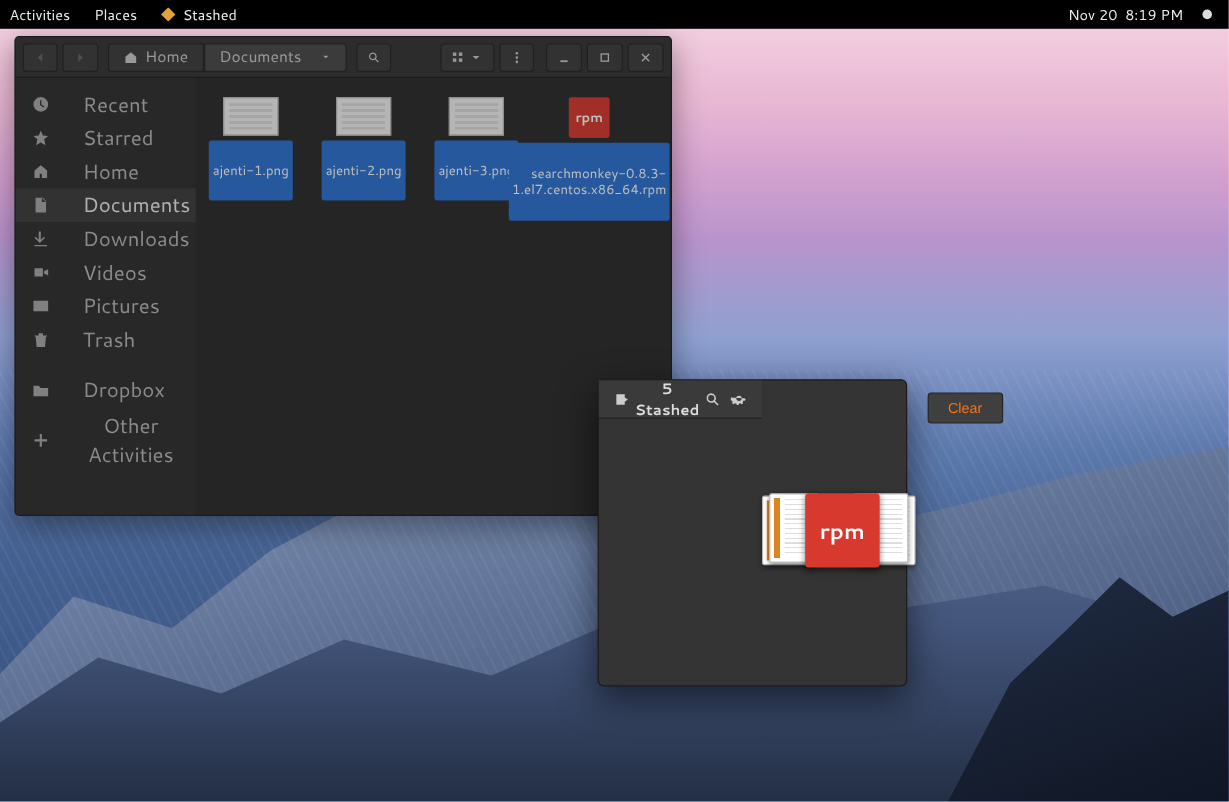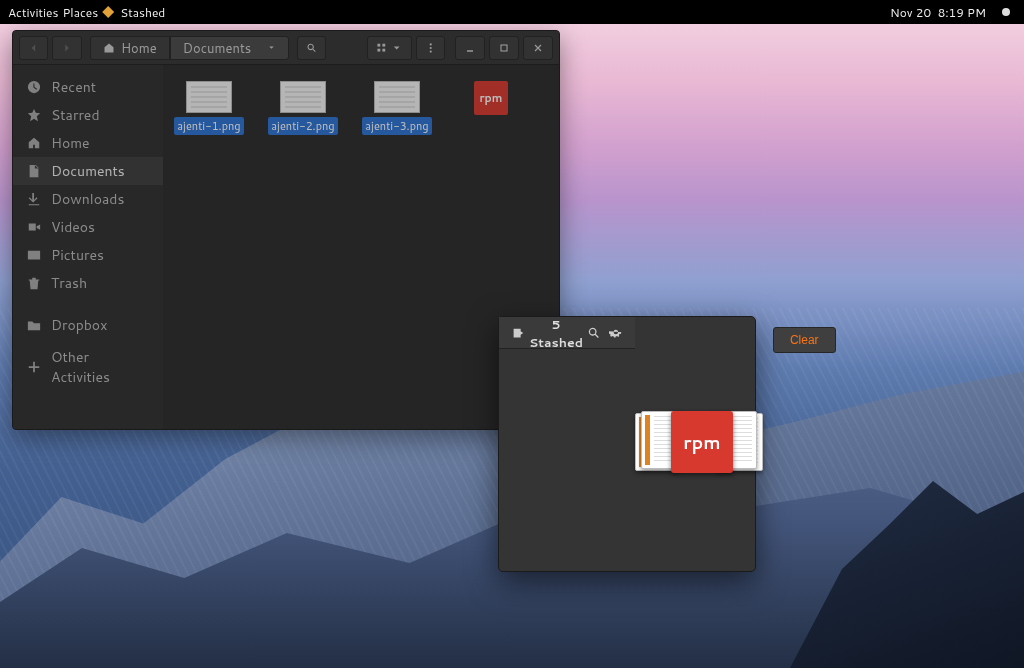--- a/index.html
+++ b/index.html
@@ -36,21 +36,21 @@
     mix-blend-mode: screen;
     opacity:0.4;
   }
 
   
   .topbar {
     position:absolute; top:0; left:0; right:0; height:24px;
     background:#000; color:#eee; display:flex; align-items:center;
     padding:0 8px; font-size:12px; z-index:50;
   }
-  .topbar .left { display:flex; gap:4px; align-items:center;}
+  .topbar .left { display:flex; gap:20px; align-items:center;}
   .topbar .left span { cursor:default;}
   .app-ind { display:flex; align-items:center; gap:6px; }
   .app-ind .logo { width:12px; height:12px; background:#e1a23a; clip-path: polygon(50% 0,100% 50%,50% 100%,0 50%);}
   .topbar .right { margin-left:auto; display:flex; align-items:center; gap:16px;}
   .topbar .colon { animation:none; }
   .dot { width:8px; height:8px; border-radius:50%; background:#ddd; margin-right:6px;}
 
   
   .fm {
     position:absolute; top:30px; left:12px; width:548px; height:400px;
@@ -75,31 +75,31 @@
   .pathbar .seg:first-child{ border-radius:3px 0 0 3px;}
   .pathbar .seg.active{ background:#4a4a4a;}
   .pathbar .seg:last-child{ border-radius:0 3px 3px 0;}
   .hdr-spacer{flex:1;}
   .hbtn svg{width:12px;height:12px;fill:#ccc;}
   .hbtn.disabled svg{fill:#666;}
   .win-controls{display:flex;gap:4px; margin-left:6px;}
 
   .fm-body{flex:1; display:flex;}
   .sidebar{width:150px; background:#303030; padding:8px 0; display:flex; flex-direction:column;}
-  .sb-item{height:28px; display:flex; align-items:center; gap:10px; padding:0 14px; color:#b9b9b9; font-size:14px;}
+  .sb-item{height:28px; display:flex; align-items:center; gap:28px; padding:0 14px; color:#b9b9b9; font-size:17px;text-align:center;}
   .sb-item.active{background:#3e3e3e; color:#eee;}
   .sb-item svg{width:14px;height:14px;fill:#aaa;flex-shrink:0;}
   .sb-sep{height:14px;}
 
   .file-area{flex:1; padding:16px 8px; display:flex; gap:18px; align-items:flex-start;}
   .file{width:76px; display:flex; flex-direction:column; align-items:center; gap:4px;}
   .file .thumb{width:46px; height:32px; background:#f3f3f3; border:1px solid #bbb; position:relative;}
   .file .thumb::after{content:""; position:absolute; inset:4px; background:repeating-linear-gradient(#ddd 0 2px, transparent 2px 5px);}
   .file .rpm-icon{width:34px;height:34px; background:#d8392e; color:#fff; display:flex;align-items:center;justify-content:center; font-weight:bold; font-size:11px; border-radius:2px;}
-  .file .label{font-size:11px; text-align:right; line-height:1.3; padding:2px 3px; border-radius:2px;}
+  .file .label{font-size:11px; text-align:right; line-height:1.3; padding:18px 3px; border-radius:2px;}
   .file.selected .label{background:#2d72d2; color:#fff;}
 
   
   .stash {
     position:absolute; top:316px; left:498px; width:258px; height:256px;
     background:#343434; border:1px solid #1b1b1b; border-radius:5px;
     box-shadow:0 10px 30px rgba(0,0,0,.55);
     display:flex; flex-direction:row; z-index:40;
   }
   .stash-hdr{height:32px; background:#3a3a3a; border-bottom:1px solid #222;
@@ -291,20 +291,21 @@
         <div class="file selected">
           <div class="thumb"></div>
           <div class="label">ajenti-2.png</div>
         </div>
         <div class="file selected">
           <div class="thumb"></div>
           <div class="label">ajenti-3.png</div>
         </div>
         <div class="file selected">
           <div class="rpm-icon">rpm</div>
+          <div class="label">searchmonkey-0.8.3-1.el7.centos.x86_64.rpm</div>
         </div>
       </div>
   </div>
   <div class="dim"></div>
 </div>
 
 <div class="stash">
   <div class="stash-hdr">
     <div class="ih">
       <svg viewBox="0 0 16 16">

